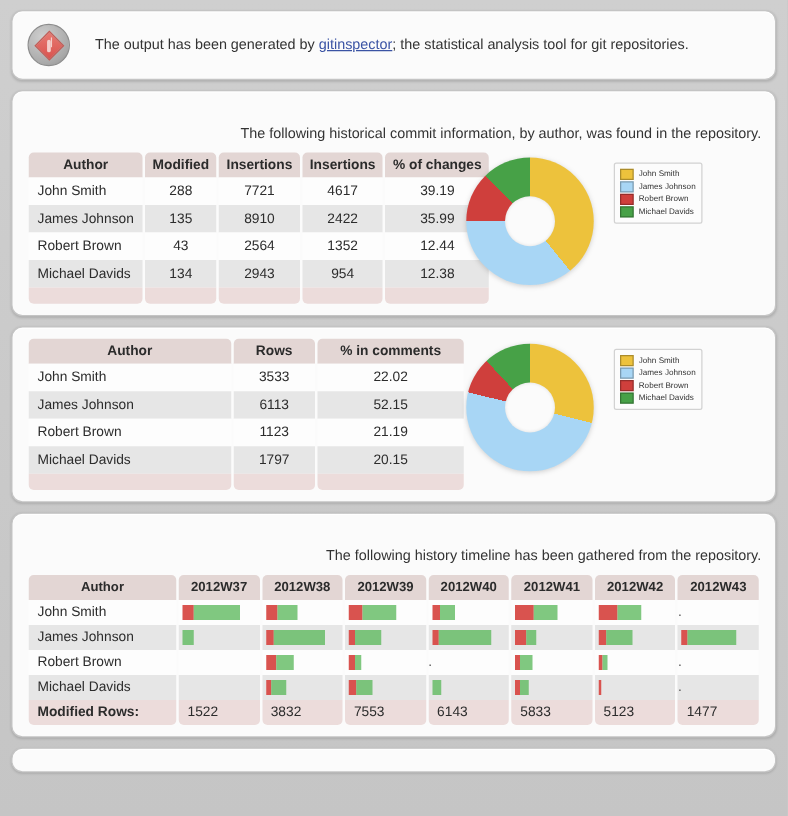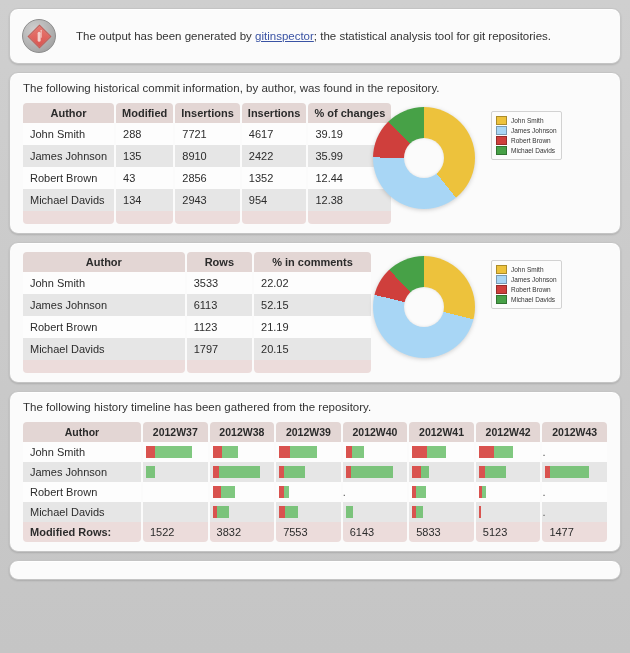--- a/index.html
+++ b/index.html
@@ -42,21 +42,21 @@
   }
   .logo .dia::after {
     content: ""; width: 3px; height: 10px; border-radius: 2px;
     background: #f3cfcb; transform: rotate(-45deg);
     box-shadow: 2px -3px 0 -1px #f3cfcb;
   }
   .hdr-text { margin-left: 20px; font-size: 11.5px; color: #333; }
   .hdr-text a { color: #3a53a4; }
 
   
-  .sect-title { font-size: 11.5px; color: #333; margin: 0 0 9px 2px; }
+  .sect-title { font-size: 11.5px; color: #333; margin: 19px 0 9px 2px; text-align: right; }
   .sect-body { display: flex; align-items: flex-start; }
   .tbl-wrap { width: 352px; flex: 0 0 352px; }
   .chart-wrap { flex: 1; display: flex; align-items: flex-start; justify-content: flex-start; padding-top: 4px; }
 
   
   table.gi { border-collapse: separate; border-spacing: 2px 0; width: 100%; }
   table.gi th {
     background: #e3d6d4;
     color: #2b2b2b;
     font-size: 11px; font-weight: bold;
@@ -67,21 +67,21 @@
   }
   table.gi td {
     padding: 5px 7px;
     font-size: 11px;
     white-space: nowrap;
   }
   table.gi tbody tr:nth-child(odd) td { background: #fdfdfd; }
   table.gi tbody tr:nth-child(even) td { background: #e6e6e6; }
   table.gi tr.spacer td { background: #ecdcdb !important; height: 13px; padding: 0; border-radius: 0 0 4px 4px; }
   td.name { text-align: left; }
-  td.num  { text-align: left; margin-left: 44px; }
+  td.num  { text-align: center; margin-left: 44px; }
 
   .t1 col.c-author { width: 38%; }
   .t1 col.c-num    { width: 15.5%; }
   .t2 col.c-author { width: 47%; }
   .t2 col.c-rows   { width: 19%; }
   .t2 col.c-com    { width: 34%; }
 
   
   .chart-row { display: flex; align-items: flex-start; }
   .donut {
@@ -177,21 +177,21 @@
             <tr>
               <td class="name">James Johnson</td>
               <td class="num">135</td>
               <td class="num">8910</td>
               <td class="num">2422</td>
               <td class="num">35.99</td>
             </tr>
             <tr>
               <td class="name">Robert Brown</td>
               <td class="num">43</td>
-              <td class="num">2856</td>
+              <td class="num">2564</td>
               <td class="num">1352</td>
               <td class="num">12.44</td>
             </tr>
             <tr>
               <td class="name">Michael Davids</td>
               <td class="num">134</td>
               <td class="num">2943</td>
               <td class="num">954</td>
               <td class="num">12.38</td>
             </tr>

